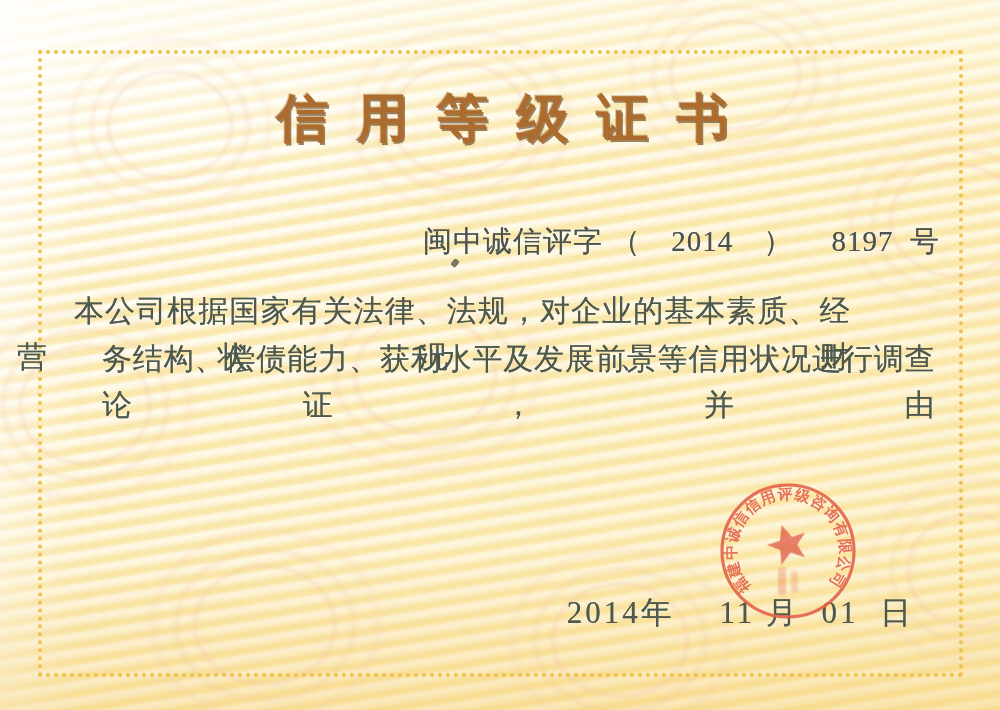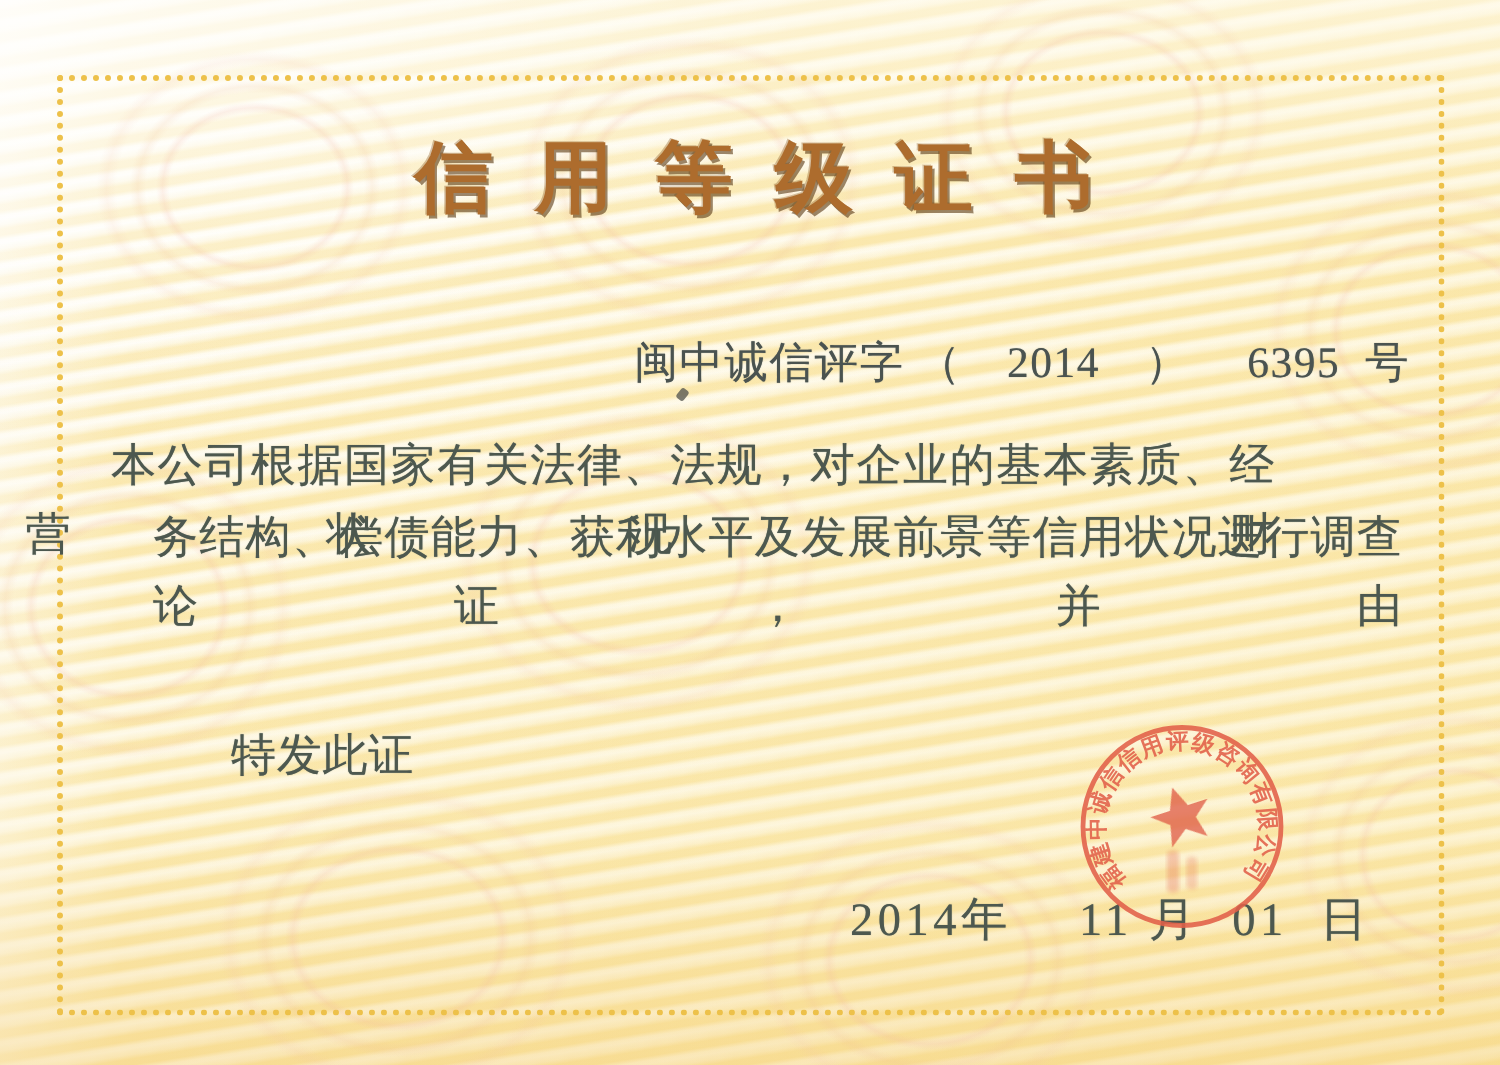--- a/index.html
+++ b/index.html
@@ -89,25 +89,24 @@
   <div class="wm" style="left:300px;top:270px;width:250px;height:210px;"></div>
   <div class="wm" style="left:840px;top:120px;width:230px;height:200px;"></div>
   <div class="wm" style="left:140px;top:520px;width:250px;height:210px;"></div>
   <div class="wm" style="left:500px;top:540px;width:240px;height:200px;"></div>
   <div class="wm" style="left:860px;top:470px;width:220px;height:200px;"></div>
 
   <div class="border-frame"></div>
 
   <div class="title">信用等级证书</div>
 
-  <div class="ref-line">闽中诚信评字 （　2014　）　 6395  号</div>
+  <div class="ref-line">闽中诚信评字 （　2014　）　 8197  号</div>
 
   <div class="body-line just l1">本公司根据国家有关法律、法规，对企业的基本素质、经营状况、财</div>
   <div class="body-line just l2" style="left:85px;">务结构、偿债能力、获利水平及发展前景等信用状况进行调查论证，并由</div>
-  <div class="body-line closing" style="left:137px;">特发此证</div>
 
   <div class="issue-date">2014年　 11 月  01  日</div>
 
   <svg class="seal" viewBox="0 0 160 160">
     <defs>
       <path id="sealArc" d="M 43.2,116.8 A 52,52 0 1 1 116.8,116.8" fill="none"></path>
       <filter id="sealBlur">
           <feGaussianBlur stdDeviation="0.4"></feGaussianBlur>
         </filter>
       <filter id="markBlur">

